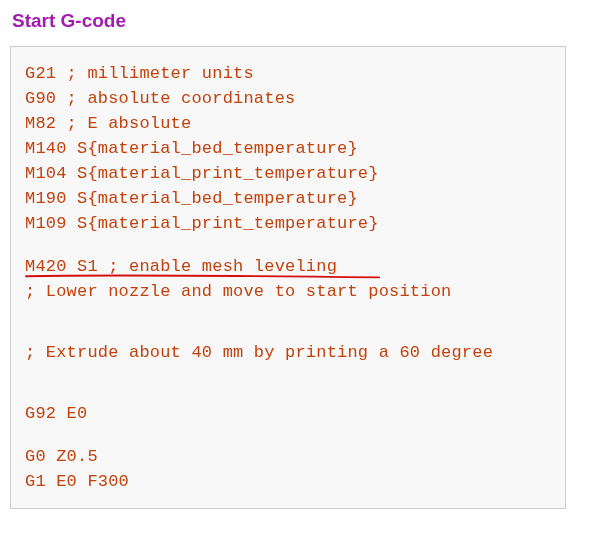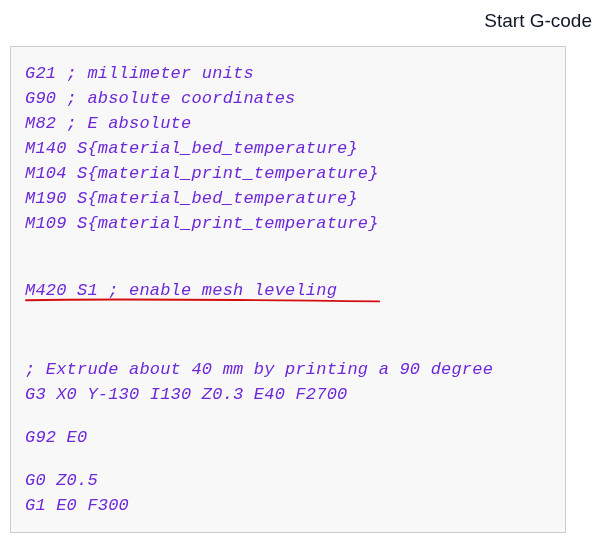--- a/index.html
+++ b/index.html
@@ -9,45 +9,42 @@
     width: 592px;
     height: 548px;
     overflow: hidden;
     font-family: Arial, Helvetica, sans-serif;
   }
   .wrap {
     padding: 10px 0 0 10px;
   }
   .heading {
     font-size: 19px;
-    font-weight: 400;
-    color: #0f172a;
+    font-weight: 700;
+    color: #a21caf;
     margin: 0 0 14px 2px;
-    text-align: right;
   }
   .codebox {
     border: 1px solid #cccccc;
     background: #f8f8f8;
     padding: 14px 10px 14px 14px;
     width: 556px;
     box-sizing: border-box;
   }
   .code-line {
     font-family: "Courier New", Courier, monospace;
     font-size: 17px;
     line-height: 25px;
-    color: #6d28d9;
+    color: #c2410c;
     white-space: pre;
     letter-spacing: 0.2px;
-    font-style: italic;
   }
   .hl-wrap {
     position: relative;
     display: block;
-    margin-top: 24px;
   }
   .underline {
     position: absolute;
     left: 0;
     bottom: -1px;
     height: 6px;
     pointer-events: none;
   }
 </style>
 </head>
@@ -64,24 +61,24 @@
     <span class="code-line">M104 S{material_print_temperature}</span><br>
     <span class="code-line">M190 S{material_bed_temperature}</span><br>
     <span class="code-line">M109 S{material_print_temperature}</span><br>
     <br>
     <span class="hl-wrap">
       <span class="code-line">M420 S1 ; enable mesh leveling</span>
       <svg class="underline" height="8" viewBox="0 0 355 8" preserveAspectRatio="none" width="355">
         <path d="M1 3 C 60 1.2, 180 1.8, 354 4.5" stroke-width="2.4" fill="none" stroke-linecap="round" stroke="#d40f0f"></path>
       </svg>
     </span>
+    <span class="code-line">; Lower nozzle and move to start position</span><br>
     <br>
     <br>
+    <span class="code-line">; Extrude about 40 mm by printing a 60 degree</span><br>
     <br>
-    <span class="code-line">; Extrude about 40 mm by printing a 90 degree</span><br>
-    <span class="code-line">G3 X0 Y-130 I130 Z0.3 E40 F2700</span><br>
     <br>
     <span class="code-line">G92 E0</span><br>
     <br>
     <span class="code-line">G0 Z0.5</span><br>
     <span class="code-line">G1 E0 F300</span>
   </div>
 </div>
 
 </body></html>

